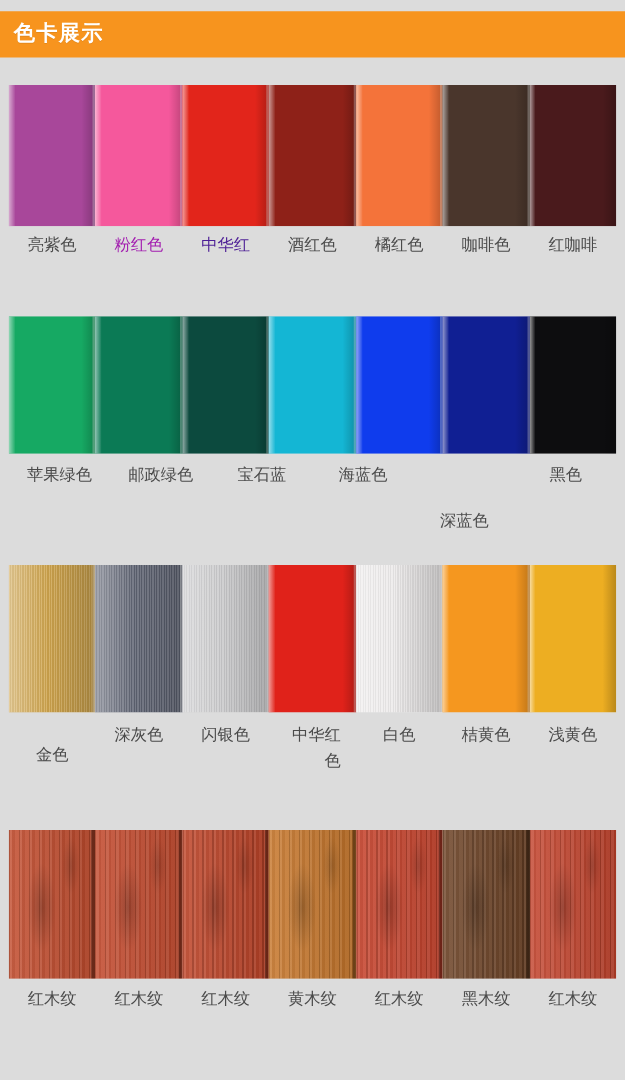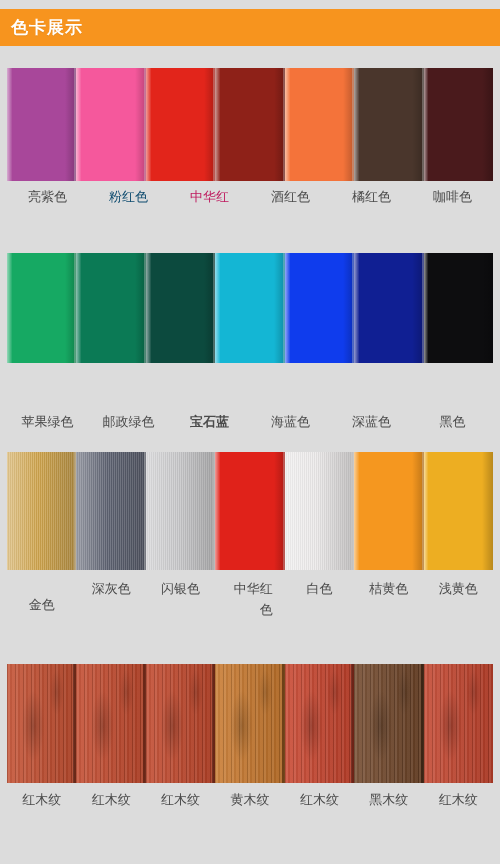--- a/index.html
+++ b/index.html
@@ -133,25 +133,26 @@
       <div class="swatch gloss" style="background: rgb(244, 115, 58);">
         <span class="sep"></span>
       </div>
       <div class="swatch gloss" style="background: rgb(74, 54, 44);">
         <span class="sep"></span>
       </div>
       <div class="swatch gloss" style="background: rgb(74, 26, 28);"></div>
     </div>
   <div class="label-strip" id="labels-0" style="top:186px;height:62px;">
       <div class="label" style="color: rgb(74, 74, 74);">亮紫色</div>
-      <div class="label" style="color: #0c4a6e;">粉红色</div>
-      <div class="label" style="color: #be185d;">中华红</div>
+      <div class="label" style="color: #a21caf;">粉红色</div>
+      <div class="label" style="color: #4c1d95;">中华红</div>
       <div class="label" style="color: rgb(74, 74, 74); text-align: center;">酒红色</div>
       <div class="label" style="color: rgb(74, 74, 74);">橘红色</div>
       <div class="label" style="color: rgb(74, 74, 74);">咖啡色</div>
+      <div class="label" style="color: rgb(74, 74, 74);">红咖啡</div>
     </div>
 
   <div class="swatch-strip" id="strip-1" style="top:253px;height:110px;">
       <div class="swatch gloss" style="background: rgb(22, 169, 99);">
         <span class="sep"></span>
       </div>
       <div class="swatch gloss" style="background: rgb(11, 122, 85);">
         <span class="sep"></span>
       </div>
       <div class="swatch gloss" style="background: rgb(12, 74, 62);">
@@ -161,24 +162,24 @@
         <span class="sep"></span>
       </div>
       <div class="swatch gloss" style="background: rgb(15, 60, 237);">
         <span class="sep"></span>
       </div>
       <div class="swatch gloss" style="background: rgb(16, 31, 147);">
         <span class="sep"></span>
       </div>
       <div class="swatch gloss" style="background: rgb(13, 13, 15);"></div>
     </div>
-  <div class="label-strip" id="labels-1" style="top:370px;height:62px;align-items:flex-end;">
+  <div class="label-strip" id="labels-1" style="top:370px;height:62px;">
       <div class="label" style="color: rgb(74, 74, 74);">苹果绿色</div>
       <div class="label" style="color: rgb(74, 74, 74);">邮政绿色</div>
-      <div class="label" style="color: rgb(74, 74, 74); font-weight: bold;">宝石蓝</div>
+      <div class="label" style="color: rgb(74, 74, 74);">宝石蓝</div>
       <div class="label" style="color: rgb(74, 74, 74);">海蓝色</div>
       <div class="label" style="color: rgb(74, 74, 74); margin-top: 37px;">深蓝色</div>
       <div class="label" style="color: rgb(74, 74, 74);">黑色</div>
     </div>
 
   <div class="swatch-strip" id="strip-2" style="top:452px;height:118px;">
       <div class="swatch metal" style="background: rgb(207, 164, 77);">
         <span class="sep"></span>
       </div>
       <div class="swatch metal" style="background: rgb(93, 98, 113);">

